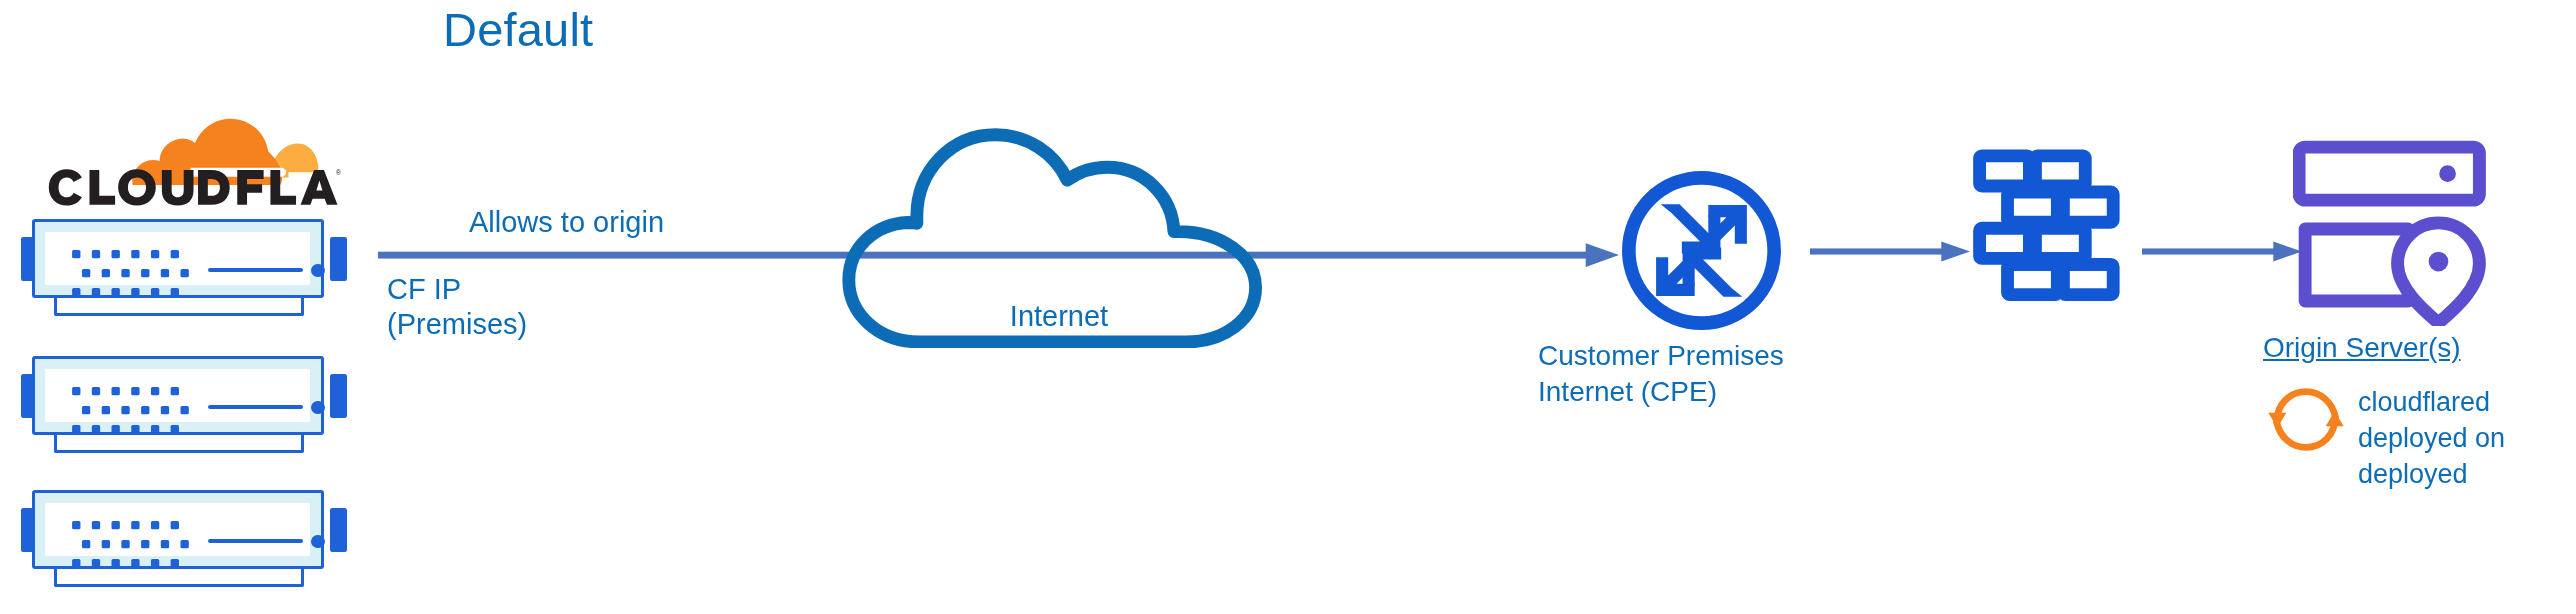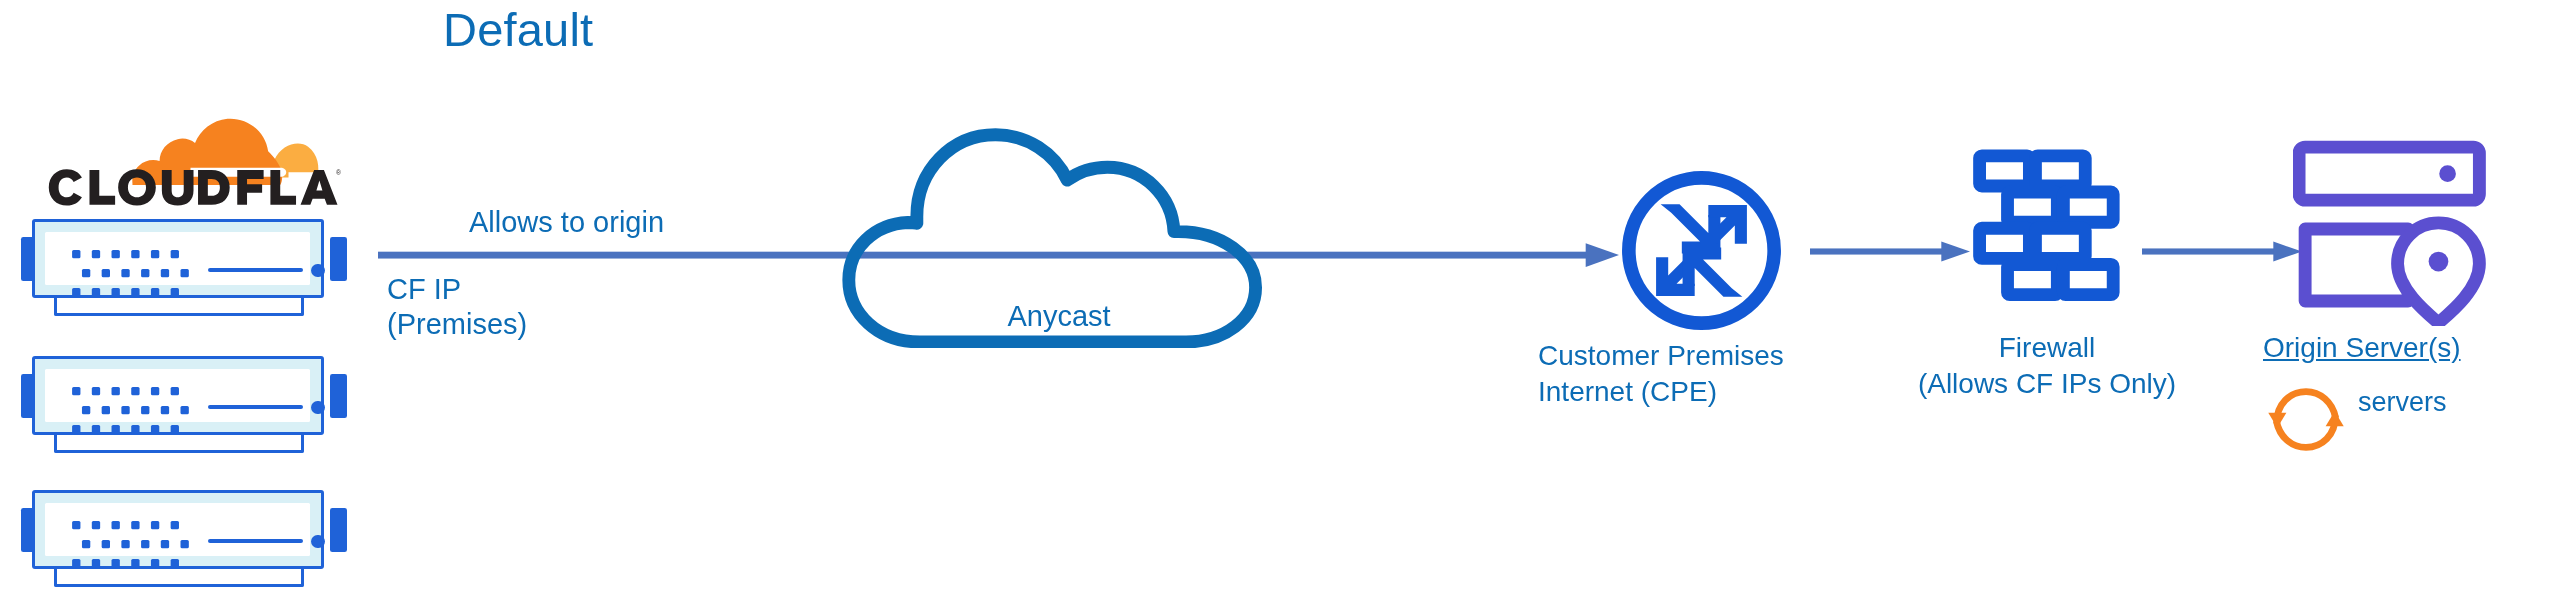--- a/index.html
+++ b/index.html
@@ -410,21 +410,21 @@
                C104 93 150 46 208 46
                C250 46 286 70 303 106
                C318 95 336 89 356 89
                C404 89 442 127 444 174
                C446 174 448 174 450 174
                C506 174 552 206 552 248
                C552 290 510 320 460 320
                Z" fill="none" stroke="#0c6cb5" stroke-width="17" stroke-linejoin="round"></path>
     </svg>
   </div>
-  <div class="abs" id="label-internet">Anycast</div>
+  <div class="abs" id="label-internet">Internet</div>
 
   <div class="abs" id="cpe-icon">
     <svg viewBox="0 0 218 218" xmlns="http://www.w3.org/2000/svg">
       <circle cx="109" cy="109" r="96" fill="none" stroke="#1258d4" stroke-width="18"></circle>
       <g fill="#1258d4">
 
         <path d="M55 48 L80 48 L118 86 L118 62 L134 62 L134 113 L83 113 L83 97 L107 97 L69 59 Z"></path>
 
         <path d="M169 49 L169 100 L153 100 L153 76 L115 114 L104 103 L142 65 L118 65 L118 49 Z"></path>
 
@@ -457,24 +457,20 @@
         <rect x="129" y="58" width="66" height="40" rx="3"></rect>
 
         <rect x="18" y="106" width="66" height="40" rx="3"></rect>
         <rect x="92" y="106" width="66" height="40" rx="3"></rect>
 
         <rect x="55" y="154" width="66" height="40" rx="3"></rect>
         <rect x="129" y="154" width="66" height="40" rx="3"></rect>
       </g>
     </svg>
   </div>
-  <div class="abs" id="label-firewall">
-    <span class="nowrap-line">Firewall</span>
-    <span class="nowrap-line">(Allows CF IPs Only)</span>
-  </div>
 
   <div class="abs connector" id="connector-firewall-origin">
     <svg viewBox="0 0 212 30" preserveAspectRatio="none" xmlns="http://www.w3.org/2000/svg">
       <rect x="0" y="11" width="176" height="8" fill="#4a72bf"></rect>
       <path d="M174 2 L212 15 L174 28 Z" fill="#4a72bf"></path>
     </svg>
   </div>
 
   <div class="abs" id="origin-icon">
     <svg viewBox="0 0 260 248" xmlns="http://www.w3.org/2000/svg">
@@ -500,17 +496,19 @@
         <path d="M14 52 C14 26 32 10 53 10 C72 10 88 24 92 44"></path>
 
         <path d="M92 42 C92 68 74 84 53 84 C34 84 18 70 14 50"></path>
       </g>
 
       <path d="M3 38 L27 38 L15 58 Z" fill="#f6821f"></path>
       <path d="M79 56 L103 56 L91 36 Z" fill="#f6821f"></path>
     </svg>
   </div>
   <div class="abs" id="cloudflared-text">
-    <span class="nowrap-line">servers</span>
+    <span class="nowrap-line">cloudflared</span>
+    <span class="nowrap-line">deployed on</span>
+    <span class="nowrap-line">deployed</span>
   </div>
 
 </div>
 
 
 </body></html>

